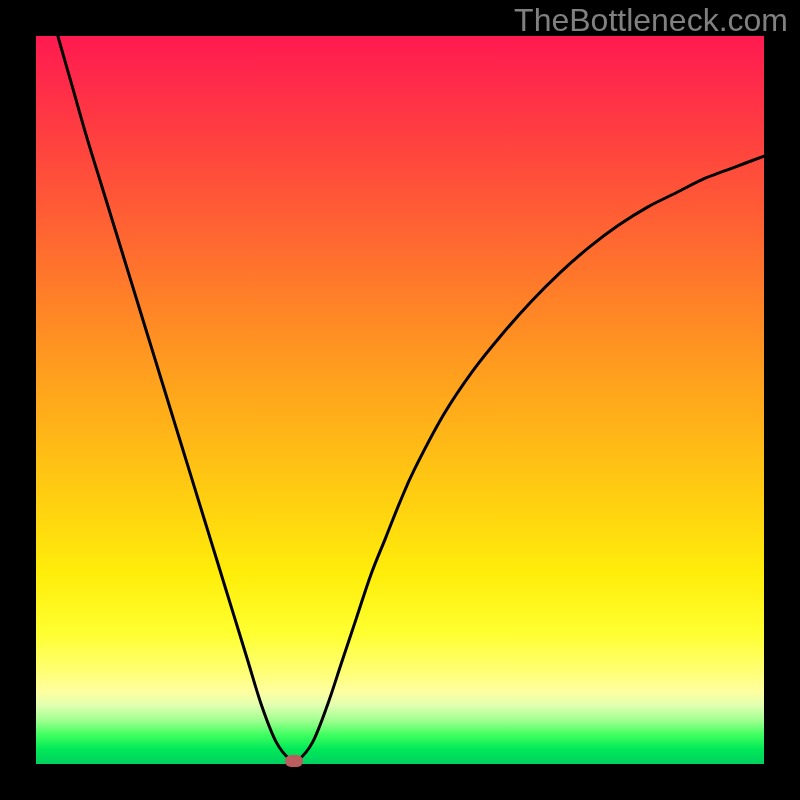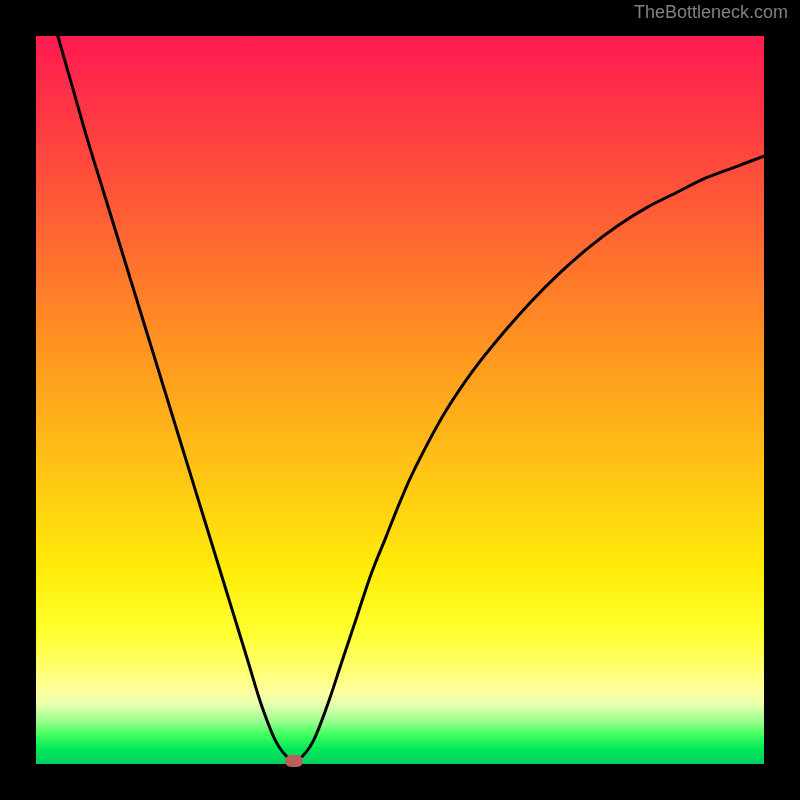--- a/index.html
+++ b/index.html
@@ -10,21 +10,21 @@
     background: #000;
     position: relative;
     overflow: hidden;
   }
   .watermark {
     position: absolute;
     top: 2px;
     right: 12px;
     color: #808080;
     font-family: Arial, Helvetica, sans-serif;
-    font-size: 18px;
+    font-size: 32px;
     font-weight: 500;
     z-index: 10;
   }
   .plot-area {
     position: absolute;
     left: 36px;
     top: 36px;
     width: 728px;
     height: 728px;
   }

